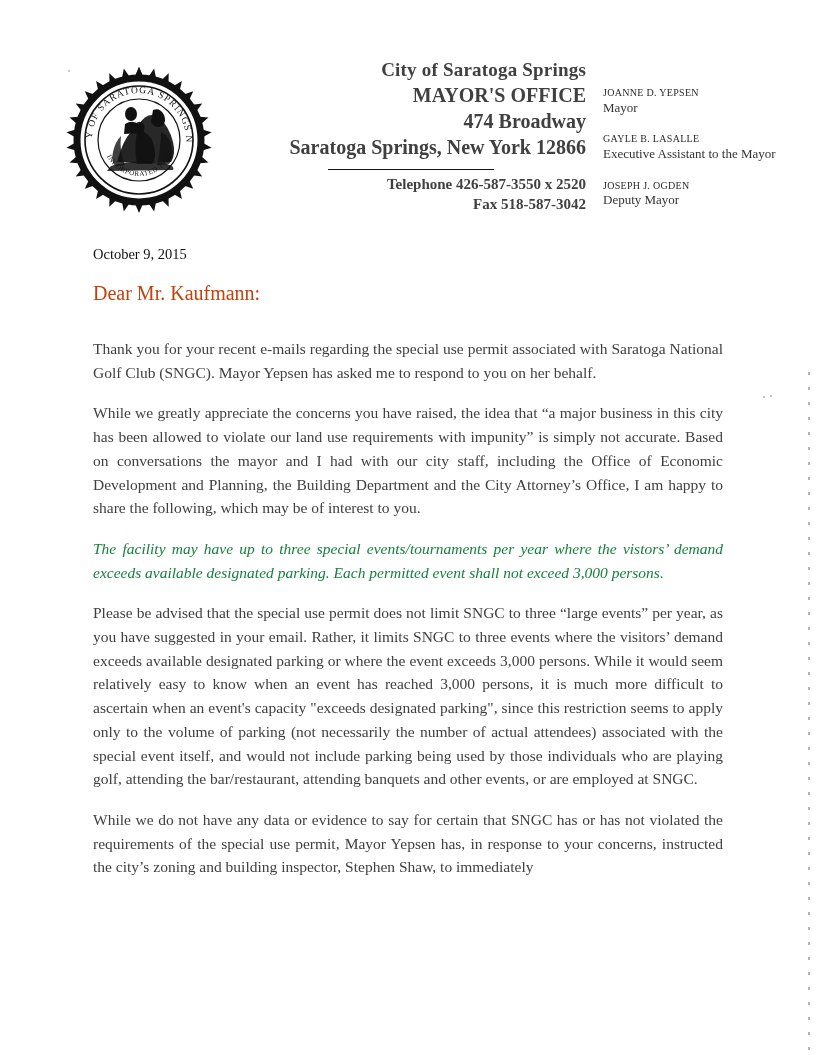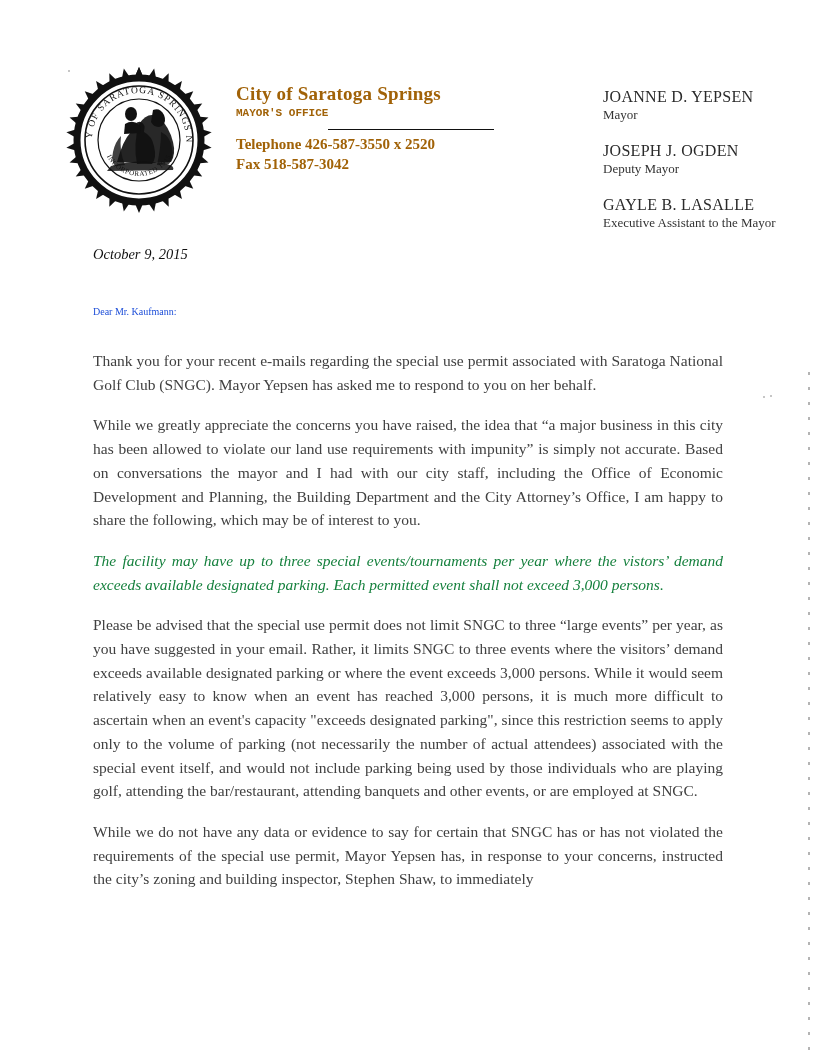--- a/index.html
+++ b/index.html
@@ -39,37 +39,35 @@
     height: 148px;
   }
   .seal svg { display: block; width: 148px; height: 148px; }
 
   
   .center-block {
     position: absolute;
     left: 236px;
     top: 0px;
     width: 350px;
-    text-align: left;
-    color: #a16207;
-    margin-top: 24px;
+    text-align: right;
+    color: #404040;
   }
   .org-name {
     font-size: 19px;
     font-weight: bold;
     letter-spacing: 0.2px;
     line-height: 1.25;
     white-space: nowrap;
   }
   .hd-line {
-    font-size: 11px;
+    font-size: 20px;
     font-weight: bold;
     line-height: 1.3;
     white-space: nowrap;
-    font-family: Liberation Mono, monospace;
   }
   .hd-rule {
     width: 166px;
     height: 0;
     border-top: 1.6px solid #111;
     margin: 9px auto 4px auto;
   }
   .hd-phone {
     font-size: 15px;
     font-weight: bold;
@@ -81,21 +79,21 @@
   .officials {
     position: absolute;
     left: 603px;
     top: 29px;
     width: 205px;
     color: #242424;
   }
   .official { margin-bottom: 17px; }
   .official:last-child { margin-bottom: 0; }
   .official-name {
-    font-size: 16px;
+    font-size: 10px;
     letter-spacing: 0.3px;
     line-height: 1.25;
     white-space: nowrap;
     color: #2a2a2a;
   }
   .official-title {
     font-size: 13px;
     line-height: 1.3;
     white-space: nowrap;
     color: #333333;
@@ -105,27 +103,26 @@
   .body-area {
     position: absolute;
     left: 93px;
     top: 244px;
     width: 630px;
   }
   .meta-line {
     font-size: 14.5px;
     line-height: 1.38;
     color: #111;
-    font-style: italic;
   }
   .salutation {
-    font-size: 10px;
+    font-size: 20px;
     line-height: 1.4;
-    margin-top: 41px;
-    color: #1d4ed8;
+    margin-top: 15px;
+    color: #c2410c;
   }
   p.para {
     font-size: 15.5px;
     line-height: 1.53;
     text-align: justify;
     margin: 0 0 17px 0;
     color: #404040;
     hyphens: none;
   }
   p.para.first { margin-top: 30px; }
@@ -288,37 +285,39 @@
             <path d="M96 66 q9 4 11 16 q2 10 -3 16 l-12 1 q4 -18 4 -33 z" opacity="0.8"></path>
             <path d="M56 70 q-6 6 -8 16 q-2 9 2 14 l10 -1 q-6 -14 -4 -29 z" opacity="0.8"></path>
           </g>
         </g>
       </svg>
     </div>
 
     <div class="center-block">
       <div class="org-name">City of Saratoga Springs</div>
       <div class="hd-line">MAYOR'S OFFICE</div>
+      <div class="hd-line">474 Broadway</div>
+      <div class="hd-line">Saratoga Springs, New York 12866</div>
       <div class="hd-rule"></div>
       <div class="hd-phone">Telephone 426-587-3550 x 2520</div>
       <div class="hd-phone">Fax 518-587-3042</div>
     </div>
 
     <div class="officials">
       <div class="official">
         <div class="official-name">JOANNE D. YEPSEN</div>
         <div class="official-title">Mayor</div>
       </div>
       <div class="official">
+        <div class="official-name">GAYLE B. LASALLE</div>
+        <div class="official-title">Executive Assistant to the Mayor</div>
+      </div>
+      <div class="official">
         <div class="official-name">JOSEPH J. OGDEN</div>
         <div class="official-title">Deputy Mayor</div>
-      </div>
-      <div class="official">
-        <div class="official-name">GAYLE B. LASALLE</div>
-        <div class="official-title">Executive Assistant to the Mayor</div>
       </div>
     </div>
   </div>
 
   <div class="body-area">
     <div class="meta-line">October 9, 2015</div>
 
     <div class="salutation">Dear Mr. Kaufmann:</div>
 
     <p class="para first">Thank you for your recent e-mails regarding the special use permit associated with Saratoga National Golf Club (SNGC).  Mayor Yepsen has asked me to respond to you on her behalf.</p>

